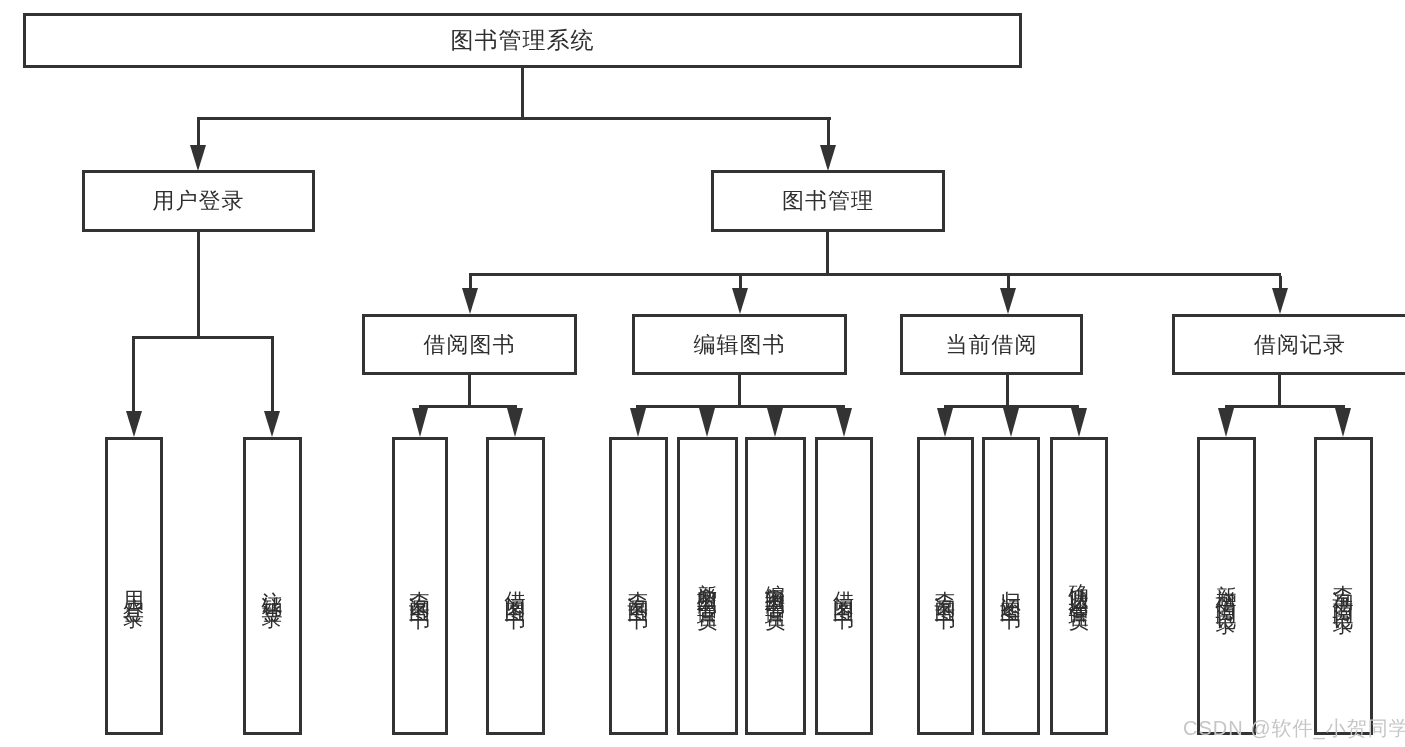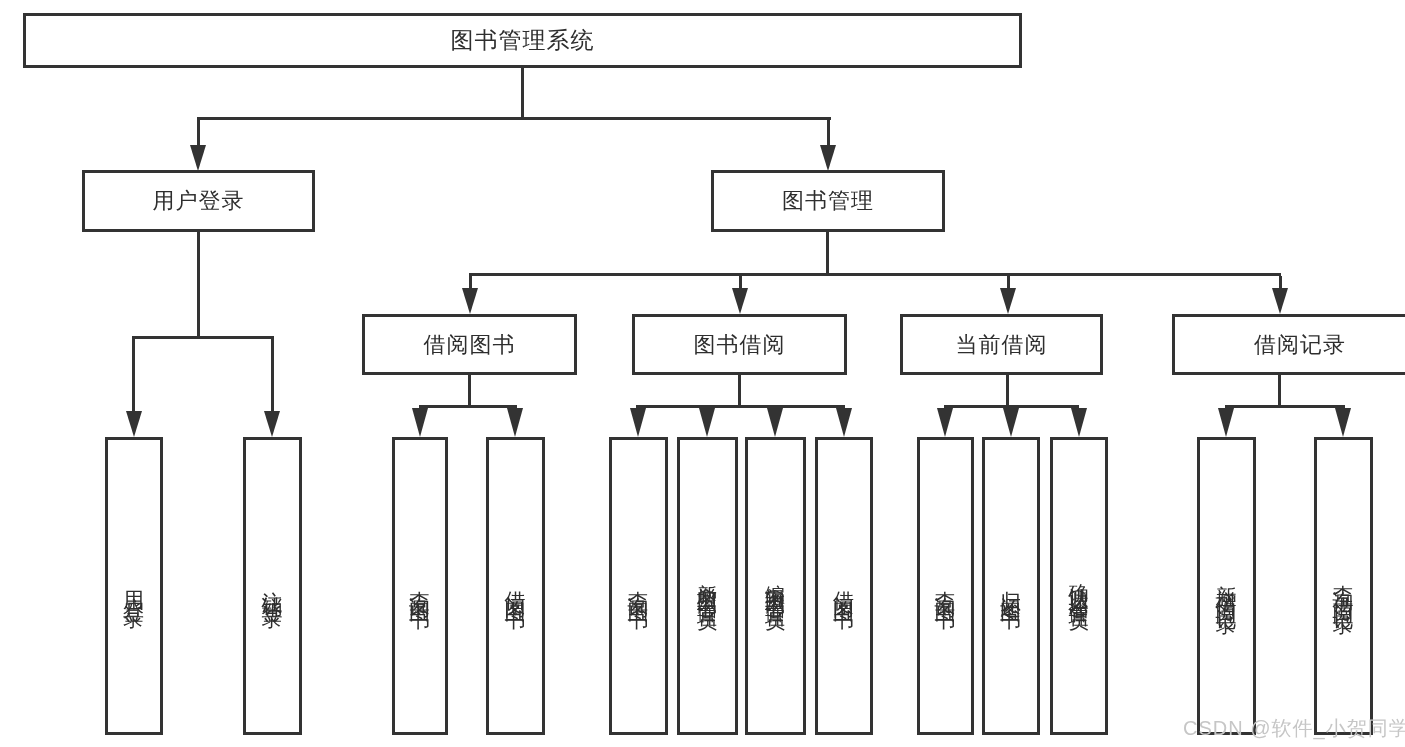--- a/index.html
+++ b/index.html
@@ -105,23 +105,23 @@
   <div class="vline" style="left:1279px;top:276px;height:13px;"></div>
   <div class="arrow" style="left:462px;top:288px;"></div>
   <div class="arrow" style="left:732px;top:288px;"></div>
   <div class="arrow" style="left:1000px;top:288px;"></div>
   <div class="arrow" style="left:1272px;top:288px;"></div>
 
   <div class="box" style="left:362px;top:314px;width:215px;height:61px;">
     <span>借阅图书</span>
   </div>
   <div class="box" style="left:632px;top:314px;width:215px;height:61px;">
-    <span>图书借阅</span>
+    <span>编辑图书</span>
   </div>
-  <div class="box" style="left:900px;top:314px;width:203px;height:61px;text-align:center;">
+  <div class="box" style="left:900px;top:314px;width:183px;height:61px;text-align:center;">
     <span>当前借阅</span>
   </div>
   <div class="box" style="left:1172px;top:314px;width:256px;height:61px;">
     <span>借阅记录</span>
   </div>
 
   <div class="vline" style="left:468px;top:375px;height:32px;"></div>
   <div class="hline" style="left:419px;top:405px;width:98px;"></div>
   <div class="arrow tall" style="left:412px;top:408px;"></div>
   <div class="arrow tall" style="left:507px;top:408px;"></div>

